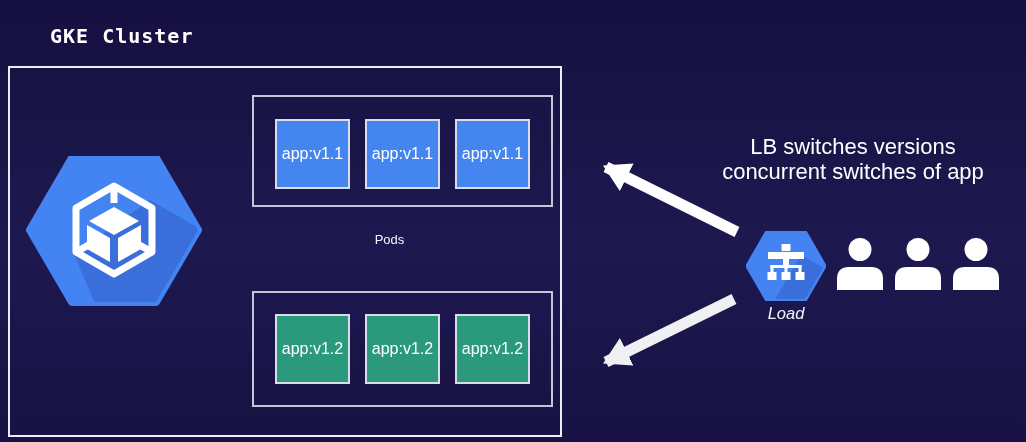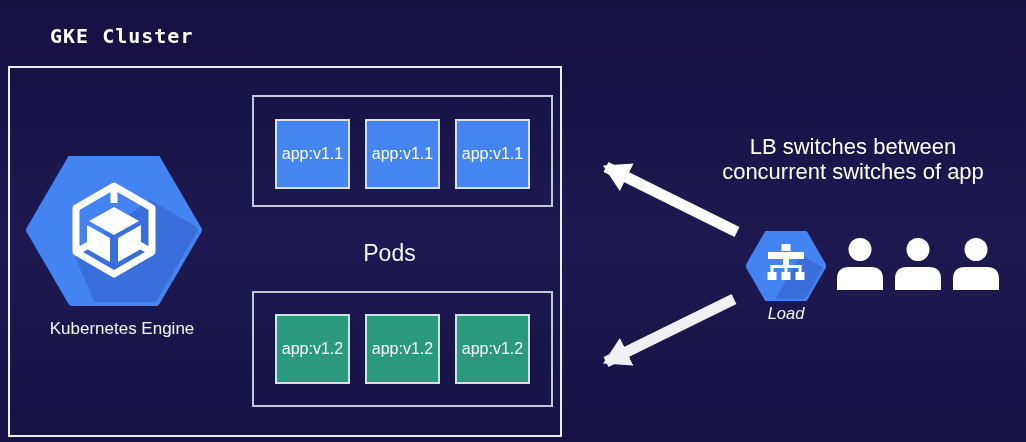--- a/index.html
+++ b/index.html
@@ -24,22 +24,22 @@
     box-sizing:border-box;display:flex;gap:15px;}
   .pods-box.top{top:95px;height:112px;padding:22px 0 0 21px;}
   .pods-box.bottom{top:291px;height:116px;padding:21px 0 0 21px;}
   .app-box{
     width:75px;height:70px;box-sizing:border-box;border:2px solid #d9dde9;
     display:flex;align-items:center;justify-content:center;
     font-size:16px;color:#fff;flex:0 0 auto;
   }
   .app-v1{background:#4585f0;}
   .app-v2{background:#2b9a7c;}
-  .pods-label{position:absolute;left:239px;top:240px;width:301px;text-align:center;
-    font-size:23px;color:#f4f5fa;}
+  .pods-label{position:absolute;left:239px;top:232px;width:301px;text-align:center;
+    font-size:13px;color:#f4f5fa;}
   .arrows{position:absolute;left:0;top:0;pointer-events:none;}
   .annotation{position:absolute;left:680px;top:134px;width:346px;text-align:center;
     font-size:22px;line-height:25px;color:#fff;}
   .lb-icon{position:absolute;left:746px;top:231px;width:80px;height:70px;}
   .lb-label{position:absolute;left:736px;top:303px;width:100px;text-align:center;
     font-size:16.5px;line-height:21px;color:#f4f5fa;font-style:italic;}
   .users-row{position:absolute;left:837px;top:238px;display:flex;gap:12px;}
   .user-icon{width:46px;height:52px;}
 </style>
 </head>
@@ -65,21 +65,20 @@
     <polygon points="88,30 126,52 126,96 88,118 50,96 50,52" fill="none" stroke="#fff" stroke-width="7" stroke-linejoin="round"></polygon>
 
     <line x1="88" y1="31" x2="88" y2="47" stroke="#fff" stroke-width="7"></line>
     <line x1="52" y1="95" x2="66" y2="87" stroke="#fff" stroke-width="7"></line>
     <line x1="124" y1="95" x2="110" y2="87" stroke="#fff" stroke-width="7"></line>
 
     <polygon points="88,51 113,65 88,79 63,65" fill="#fff"></polygon>
     <polygon points="61,69 84,82 84,106 61,93" fill="#fff"></polygon>
     <polygon points="92,82 115,69 115,93 92,106" fill="#fff"></polygon>
   </svg>
-  <div class="k8s-label">Kubernetes Engine</div>
 
   <div class="pods-box top">
     <div class="app-box app-v1">app:v1.1</div>
     <div class="app-box app-v1">app:v1.1</div>
     <div class="app-box app-v1">app:v1.1</div>
   </div>
 
   <div class="pods-label">Pods</div>
 
   <div class="pods-box bottom">
@@ -95,21 +94,21 @@
       </marker>
       <marker id="ahGray" markerWidth="2.4" markerHeight="2.8" refX="2.1" refY="1.4" orient="auto" markerUnits="strokeWidth">
         <path d="M0,0 L2.4,1.4 L0,2.8 Z" fill="#f0f0f4"></path>
       </marker>
     </defs>
     <line x1="737" y1="232" x2="606" y2="167" stroke="#ffffff" stroke-width="11" marker-end="url(#ahWhite)"></line>
     <line x1="734" y1="299" x2="606" y2="362" stroke="#f0f0f4" stroke-width="11" marker-end="url(#ahGray)"></line>
   </svg>
 
   <div class="annotation">
-    <div>LB switches between</div>
+    <div>LB switches versions</div>
     <div>concurrent switches of app</div>
   </div>
 
   <svg class="lb-icon" viewBox="0 0 80 70">
     <defs>
       <clipPath id="lbHexClip">
         <polygon points="2,35 21,2 59,2 78,35 59,68 21,68"></polygon>
       </clipPath>
     </defs>
     <polygon points="2,35 21,2 59,2 78,35 59,68 21,68" fill="#4383f2" stroke="#4383f2" stroke-width="5" stroke-linejoin="round"></polygon>

